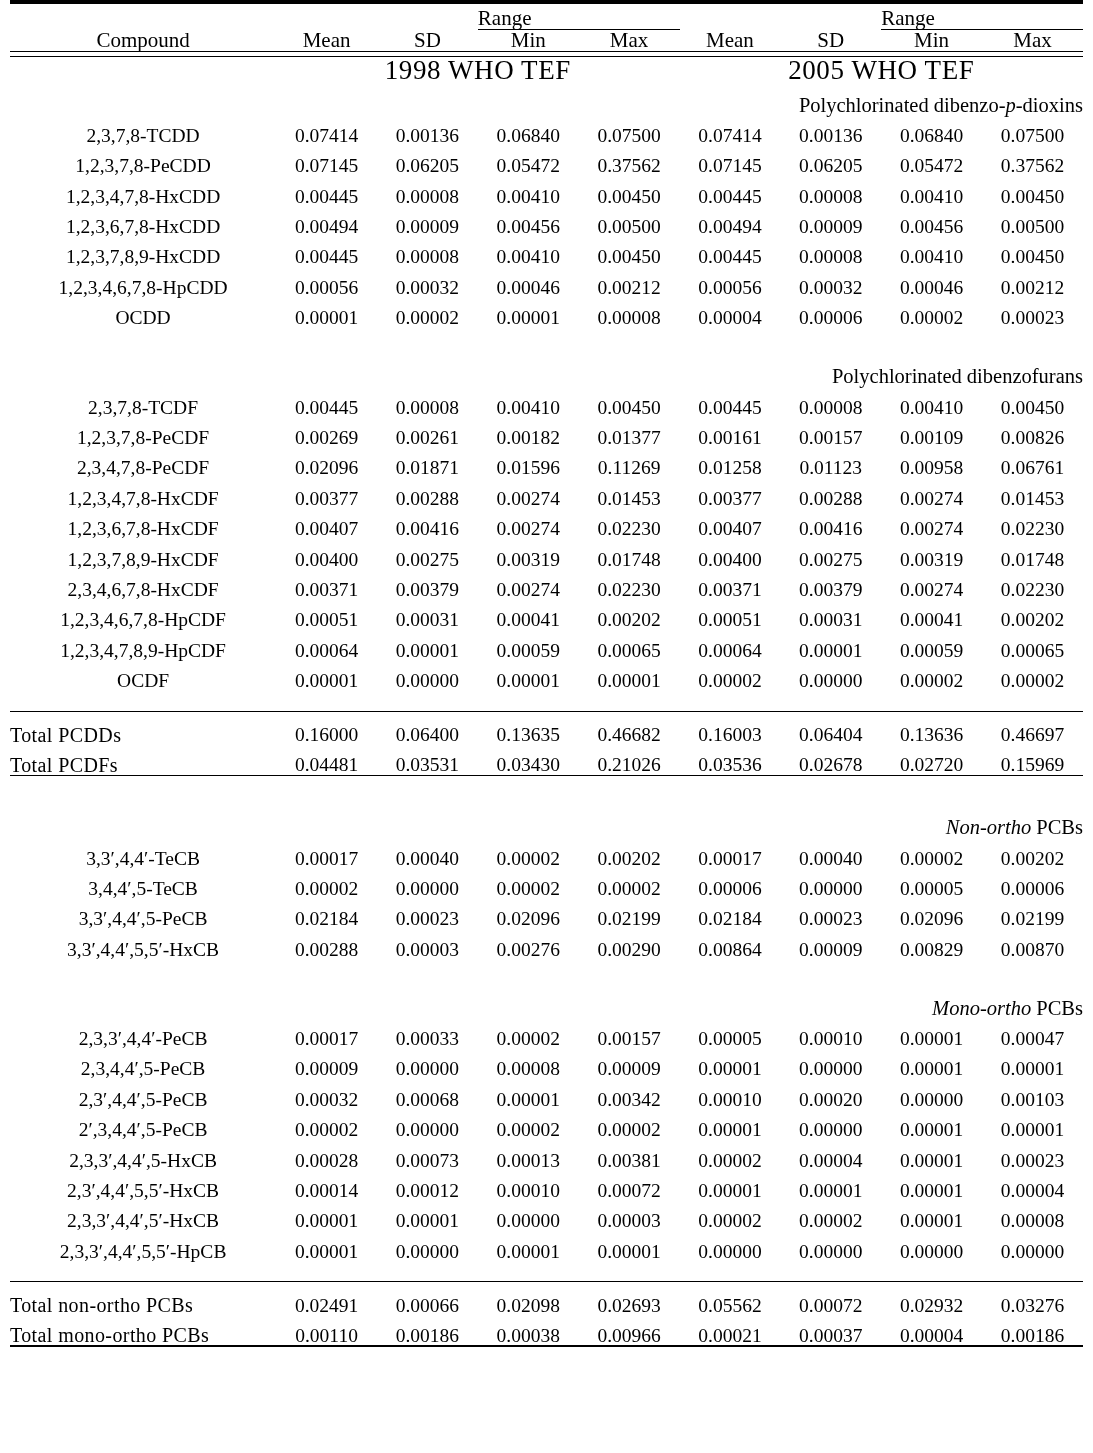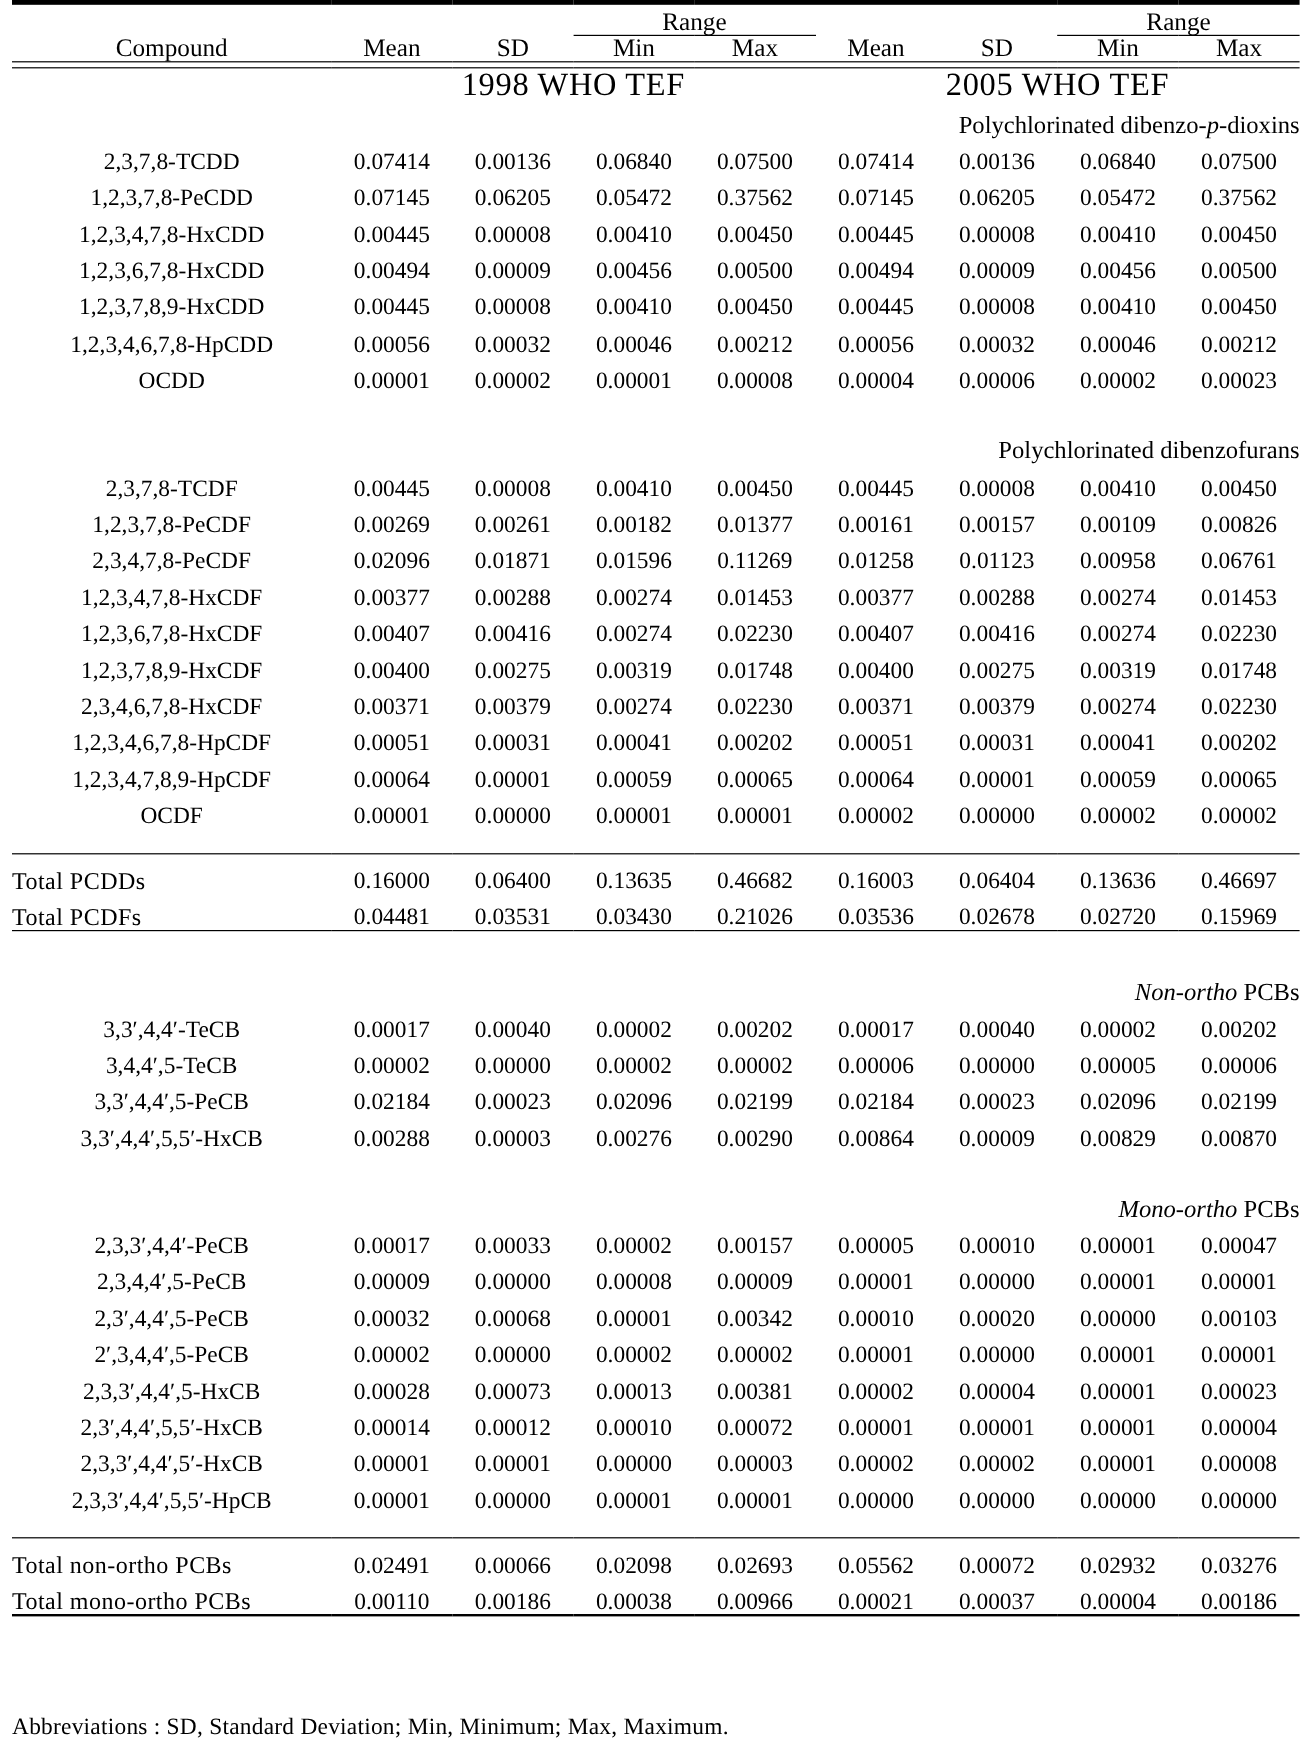--- a/index.html
+++ b/index.html
@@ -55,21 +55,21 @@
     text-align: center;
     font-size: 21px;
     padding-bottom: 5px;
   }
   .hdr-compound {
     text-align: center;
     font-size: 21px;
     padding-bottom: 5px;
   }
   .range-label {
-    text-align: center;
+    text-align: left;
     font-size: 21px;
     padding-bottom: 2px;
     border-bottom: 1.6px solid #000;
   }
   .range-sub {
     text-align: center;
     font-size: 21px;
     padding-top: 2px;
     padding-bottom: 5px;
   }
@@ -593,14 +593,13 @@
           <td class="num">0.00186</td>
         </tr>
       </tbody>
     <tbody>
         <tr class="rule-bottom">
           <td colspan="9"></td>
         </tr>
   </tbody>
     </table>
 
-  <div id="footnote">Abbreviations : SD, Standard Deviation; Min, Minimum; Max, Maximum.</div>
 </div>
 
 </body></html>

